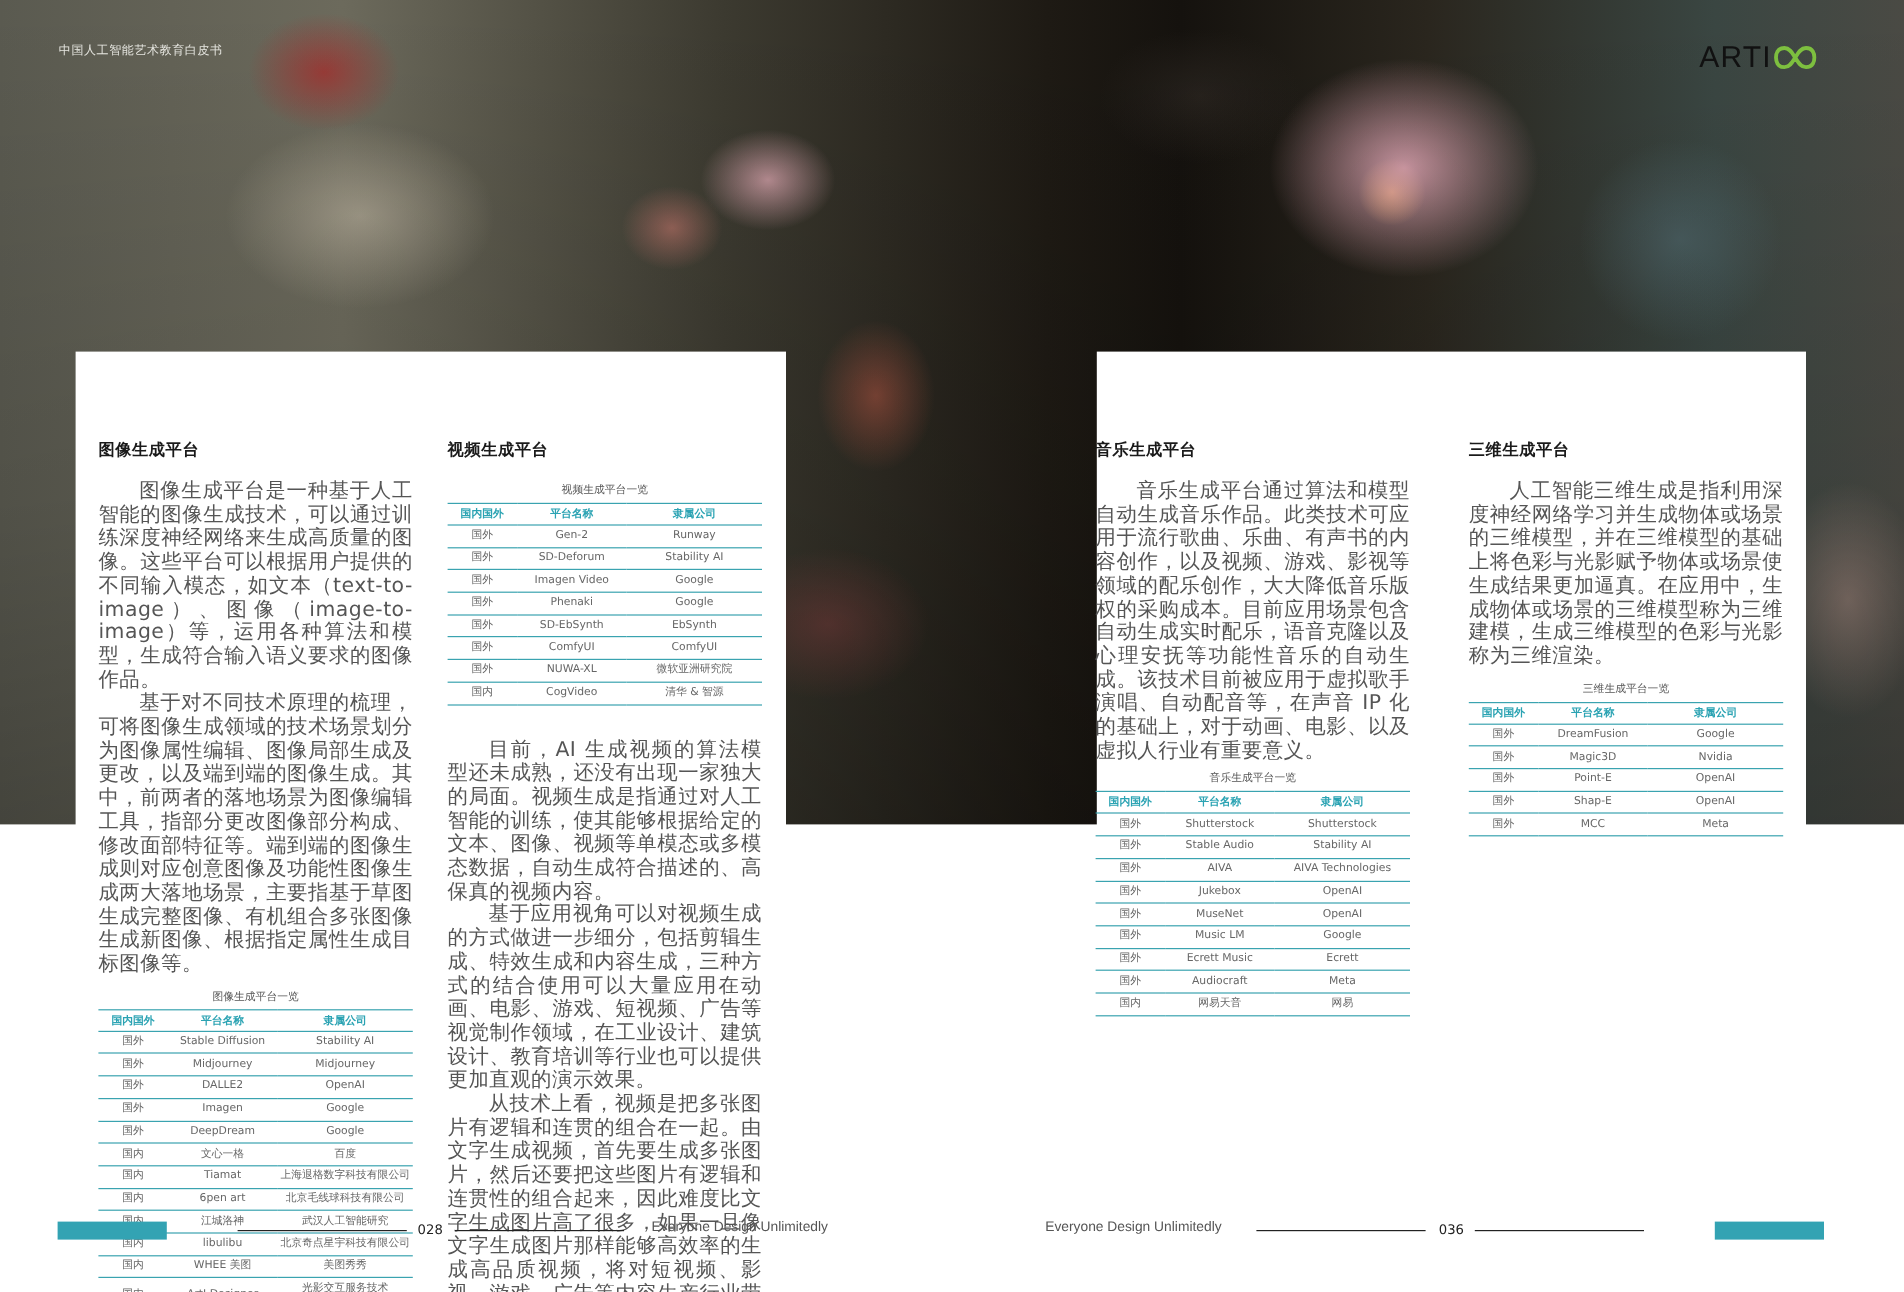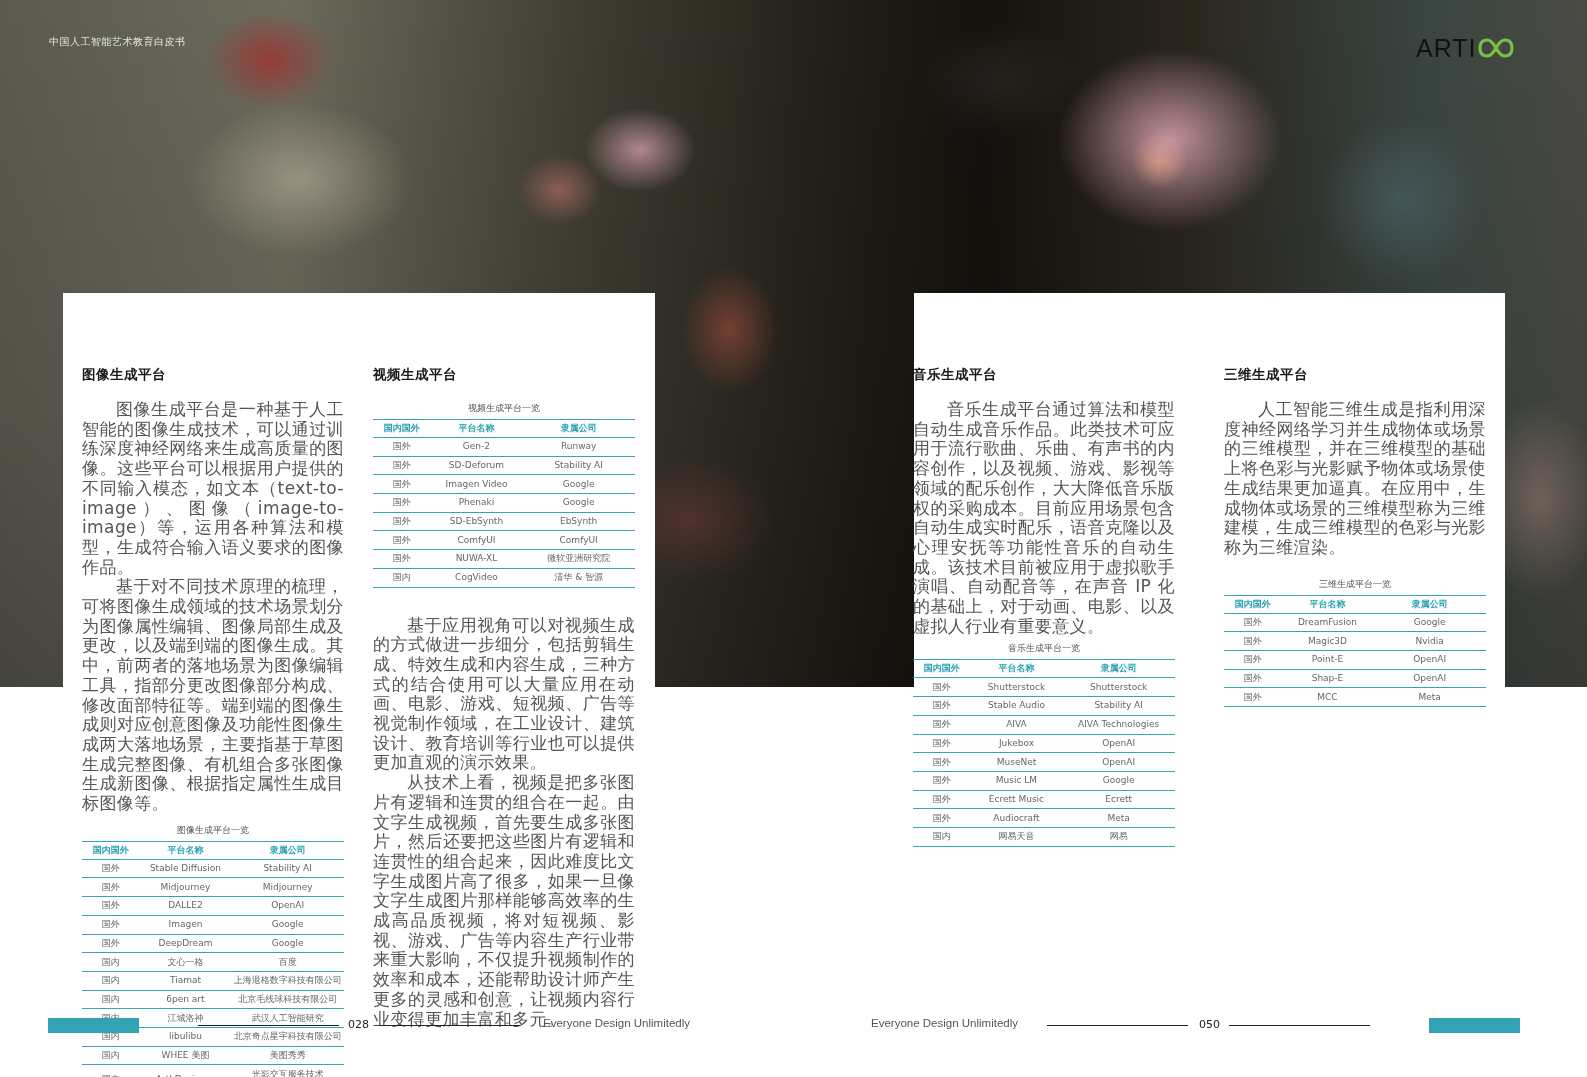--- a/index.html
+++ b/index.html
@@ -224,20 +224,21 @@
           <td class="c3">微软亚洲研究院</td>
         </tr>
       <tr>
           <td class="c1">国内</td>
           <td class="c2">CogVideo</td>
           <td class="c3">清华 &amp; 智源</td>
         </tr>
     </tbody>
   </table>
   <div style="height:28px;"></div>
+  <p>目前，AI 生成视频的算法模型还未成熟，还没有出现一家独大的局面。视频生成是指通过对人工智能的训练，使其能够根据给定的文本、图像、视频等单模态或多模态数据，自动生成符合描述的、高保真的视频内容。</p>
   <p>基于应用视角可以对视频生成的方式做进一步细分，包括剪辑生成、特效生成和内容生成，三种方式的结合使用可以大量应用在动画、电影、游戏、短视频、广告等视觉制作领域，在工业设计、建筑设计、教育培训等行业也可以提供更加直观的演示效果。</p>
   <p>从技术上看，视频是把多张图片有逻辑和连贯的组合在一起。由文字生成视频，首先要生成多张图片，然后还要把这些图片有逻辑和连贯性的组合起来，因此难度比文字生成图片高了很多，如果一旦像文字生成图片那样能够高效率的生成高品质视频，将对短视频、影视、游戏、广告等内容生产行业带来重大影响，不仅提升视频制作的效率和成本，还能帮助设计师产生更多的灵感和创意，让视频内容行业变得更加丰富和多元。</p>
 </div>
 
 <div class="col" style="left:913px; top:366px;">
   <h2>音乐生成平台</h2>
   <p>音乐生成平台通过算法和模型自动生成音乐作品。此类技术可应用于流行歌曲、乐曲、有声书的内容创作，以及视频、游戏、影视等领域的配乐创作，大大降低音乐版权的采购成本。目前应用场景包含自动生成实时配乐，语音克隆以及心理安抚等功能性音乐的自动生成。该技术目前被应用于虚拟歌手演唱、自动配音等，在声音 IP 化的基础上，对于动画、电影、以及虚拟人行业有重要意义。</p>
   <div class="tbl-caption" style="margin-top:6px;">音乐生成平台一览</div>
   <table class="plat">
     <thead>
@@ -293,21 +294,21 @@
           <td class="c2">网易天音</td>
           <td class="c3">网易</td>
         </tr>
     </tbody>
   </table>
 </div>
 
 <div class="col" style="left:1224px; top:366px;">
   <h2>三维生成平台</h2>
   <p>人工智能三维生成是指利用深度神经网络学习并生成物体或场景的三维模型，并在三维模型的基础上将色彩与光影赋予物体或场景使生成结果更加逼真。在应用中，生成物体或场景的三维模型称为三维建模，生成三维模型的色彩与光影称为三维渲染。</p>
-  <div class="tbl-caption" style="margin-top:20px;">三维生成平台一览</div>
+  <div class="tbl-caption" style="margin-top:10px;">三维生成平台一览</div>
   <table class="plat">
     <thead>
       <tr>
         <th class="c1">国内国外</th>
         <th class="c2">平台名称</th>
         <th class="c3">隶属公司</th>
       </tr>
     </thead>
     <tbody>
       <tr>
@@ -340,15 +341,15 @@
 </div>
 
 <div class="footer-bar" style="left:48px;"></div>
 <div class="footer-line" style="left:198px; width:141px;"></div>
 <div class="page-num" style="left:348px;">028</div>
 <div class="footer-line" style="left:379px; width:141px;"></div>
 <div class="slogan" style="left:543px;">Everyone Design Unlimitedly</div>
 
 <div class="slogan" style="left:871px;">Everyone Design Unlimitedly</div>
 <div class="footer-line" style="left:1047px; width:141px;"></div>
-<div class="page-num" style="left:1199px;">050</div>
+<div class="page-num" style="left:1199px;">036</div>
 <div class="footer-line" style="left:1229px; width:141px;"></div>
 <div class="footer-bar" style="left:1429px;"></div>
 
 </body></html>

